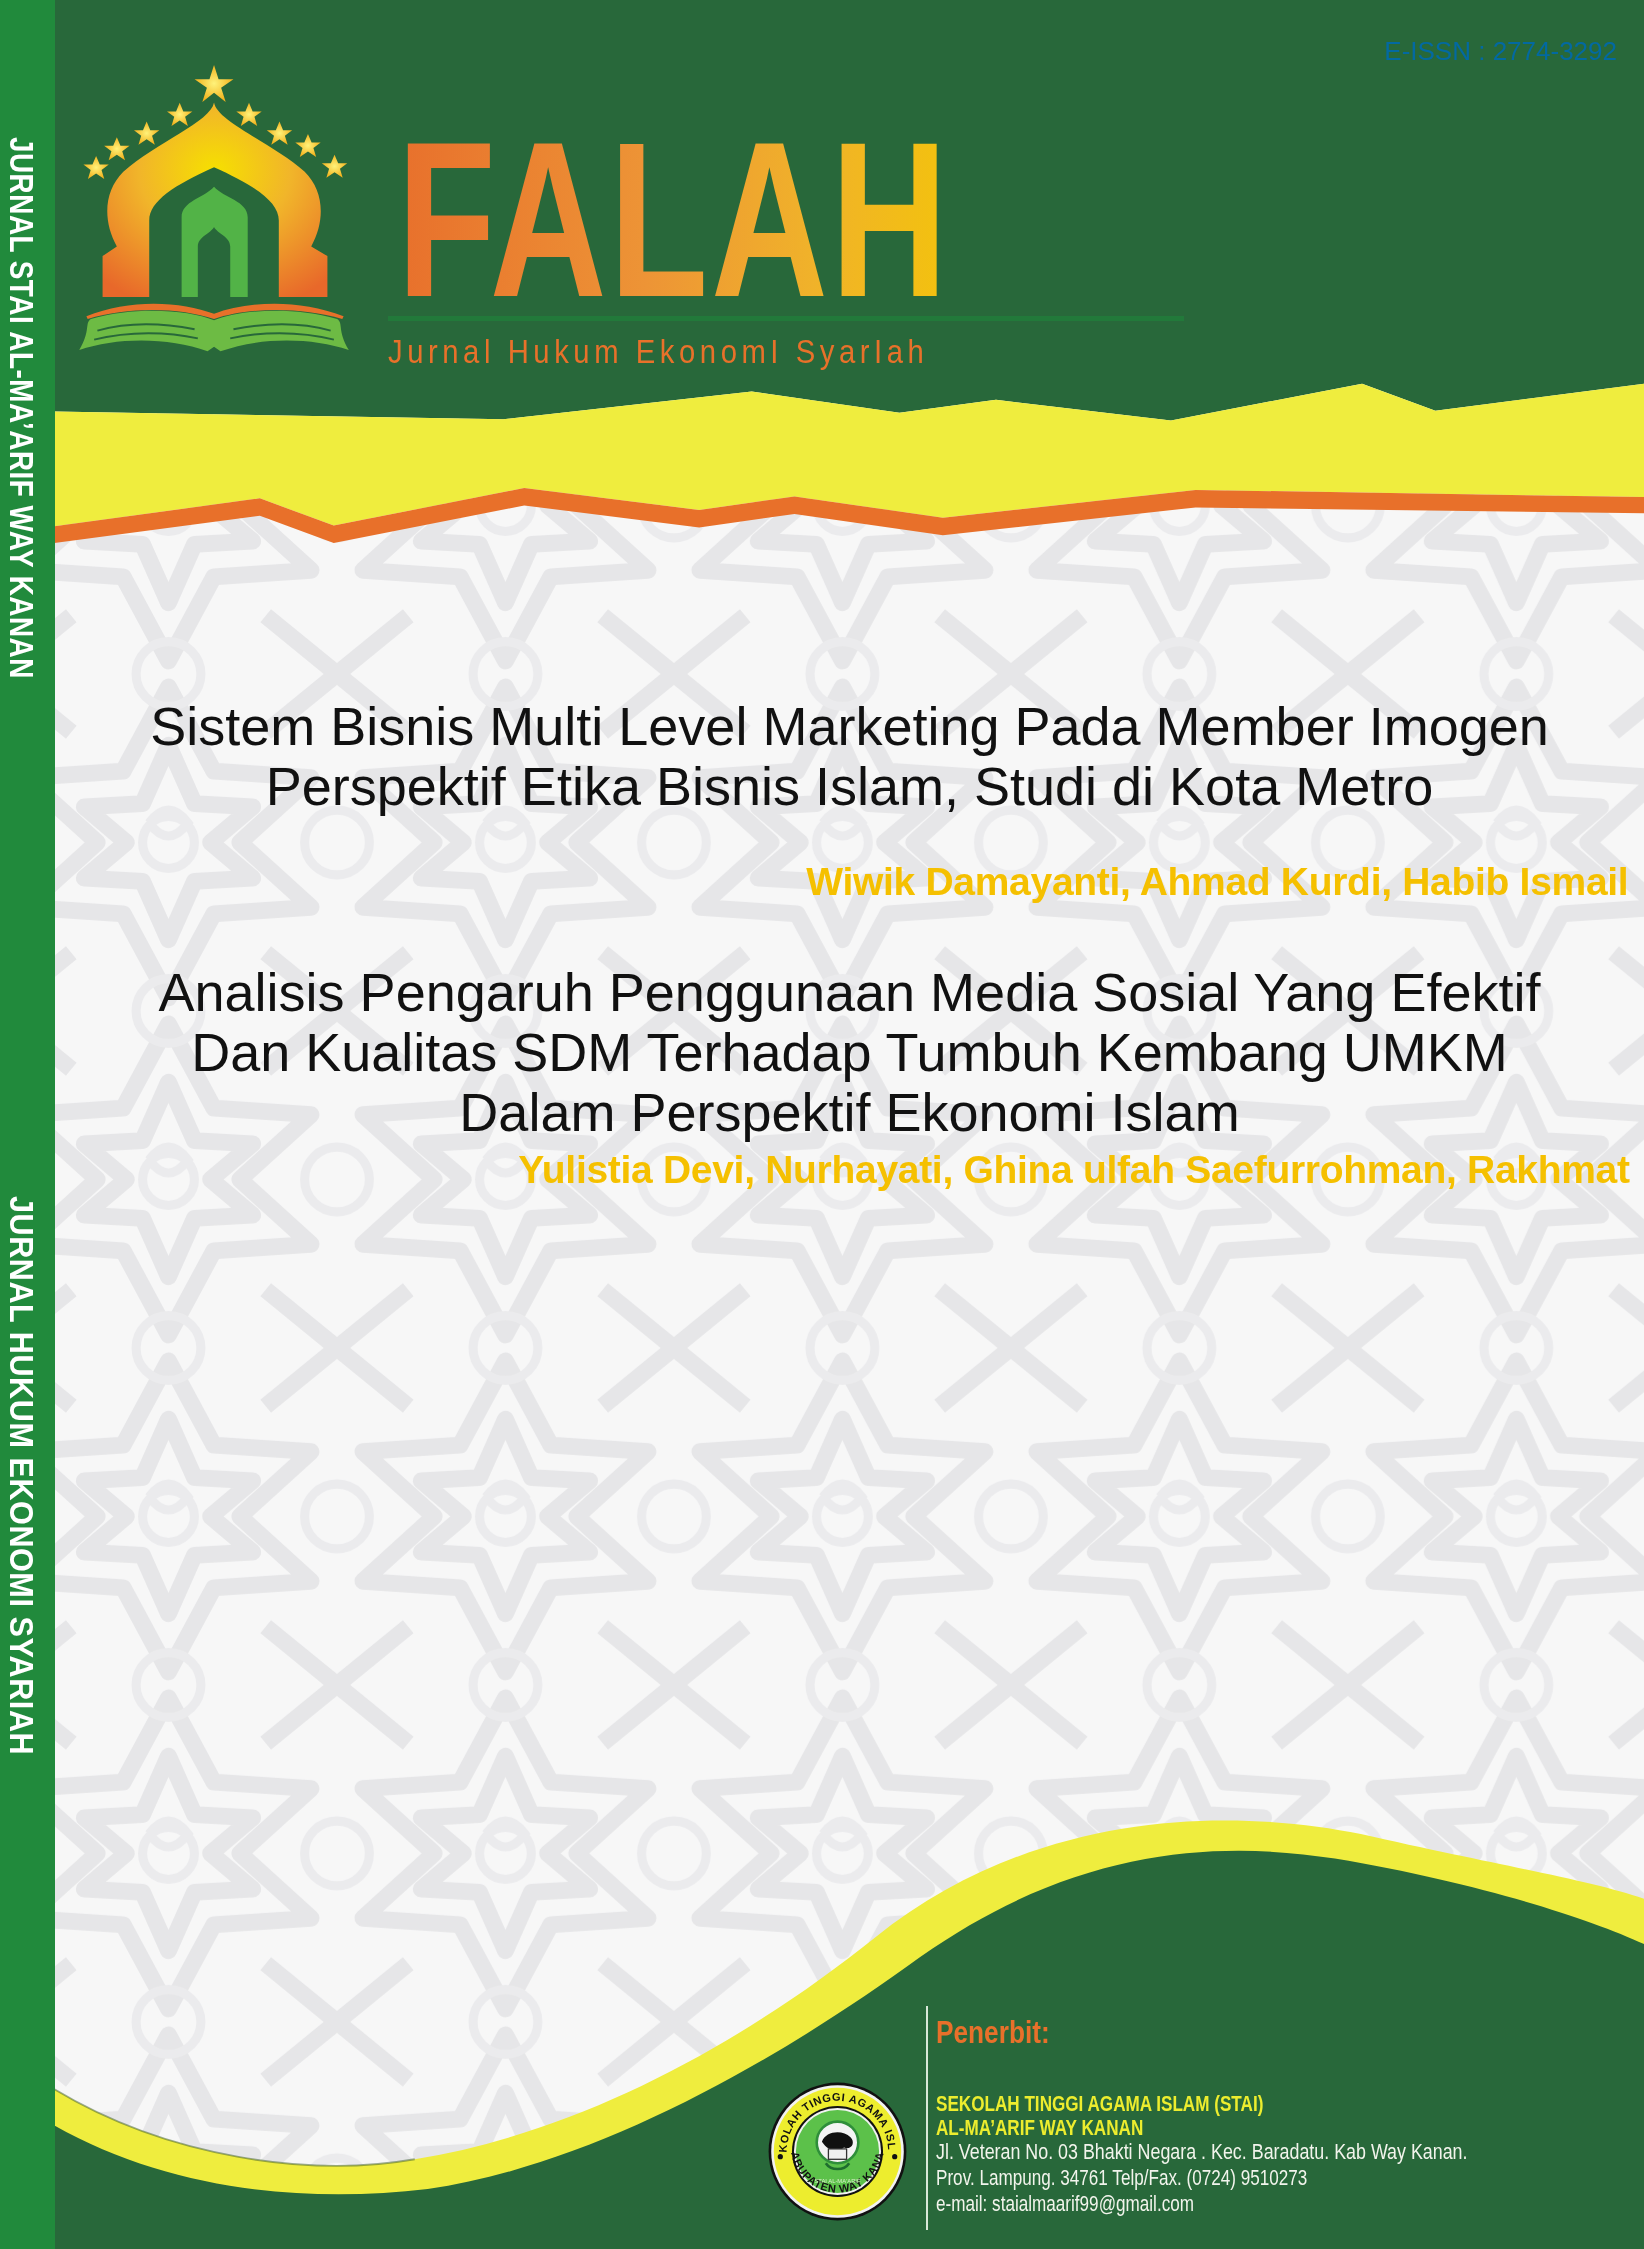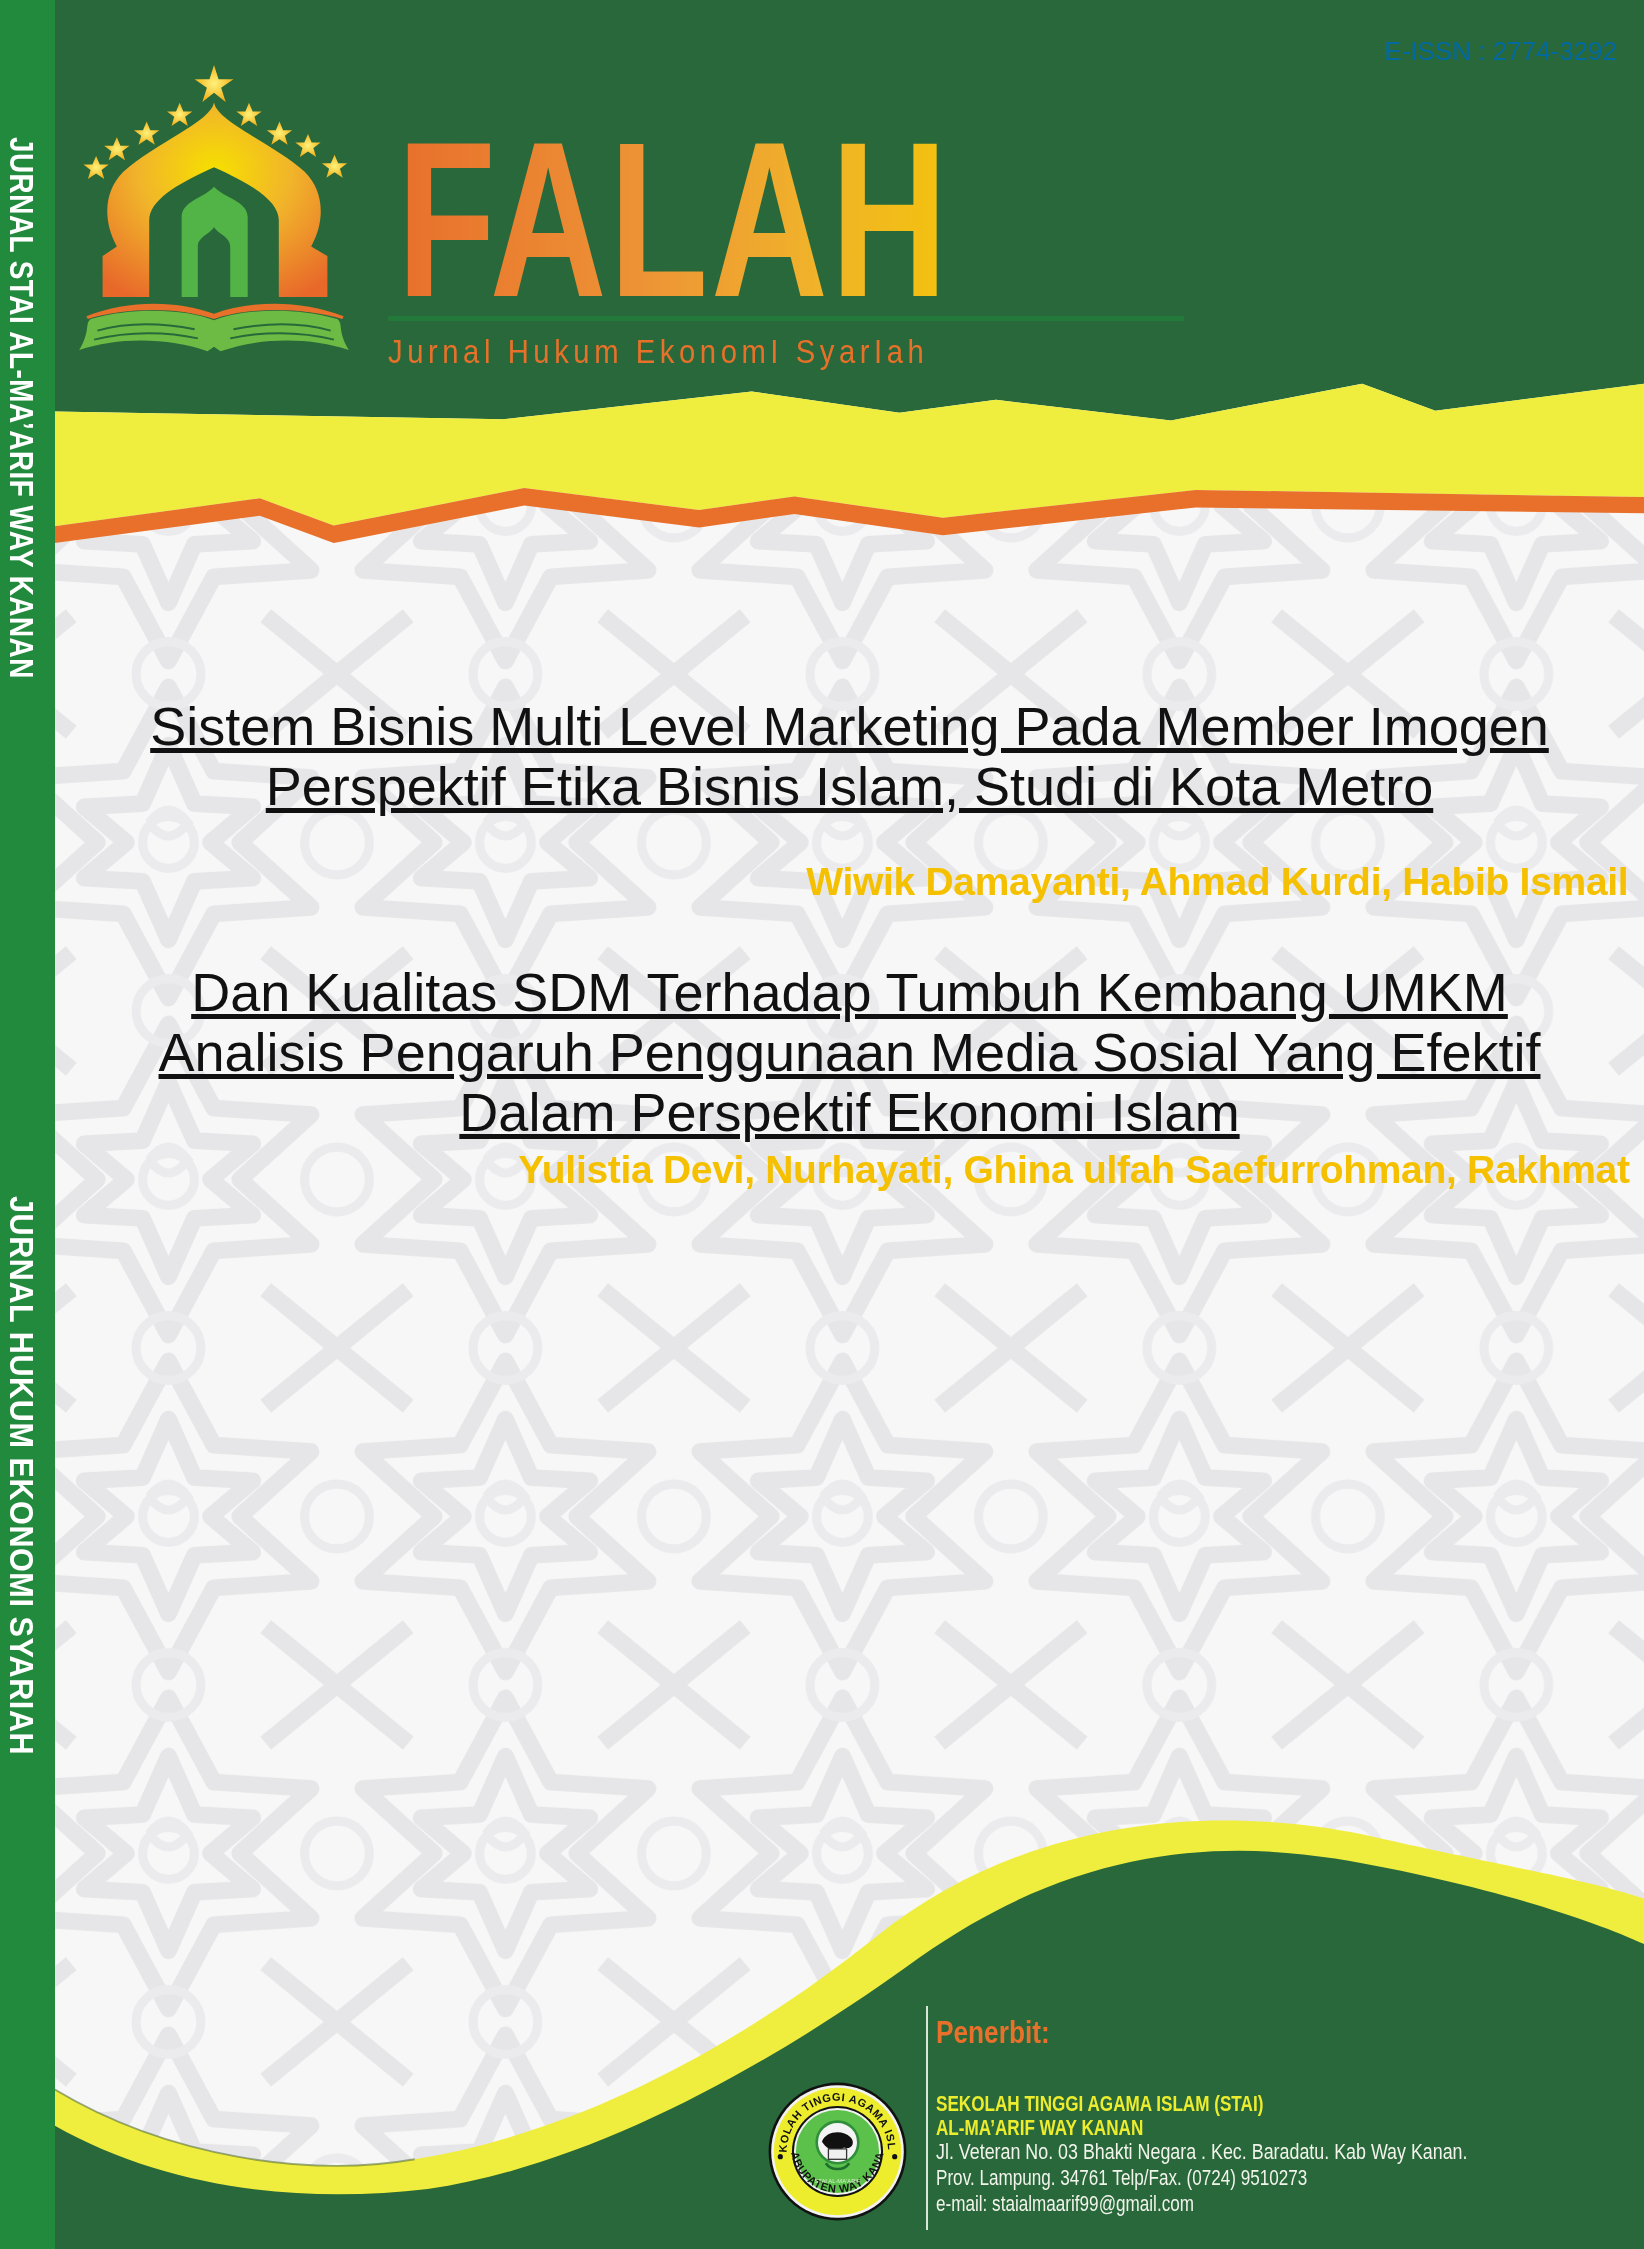--- a/index.html
+++ b/index.html
@@ -37,21 +37,21 @@
   .masthead-subtitle {
     position: absolute; left: 388px; top: 332px; color: #e8712a; font-size: 34px;
     letter-spacing: 5.3px; white-space: nowrap; transform-origin: 0 0; transform: scaleX(0.86);
   }
 
   
   .article-title {
     position: absolute; left: 55px; width: 1589px; text-align: center; color: #111111;
     font-size: 54px; line-height: 60px; white-space: nowrap;
   }
-  .article-title .line { display: block; text-decoration: underline; }
+  .article-title .line { display: block; }
   .authors {
     position: absolute; left: 55px; width: 1589px; text-align: right; color: #f5c000;
     font-weight: bold; font-size: 39px; white-space: nowrap; letter-spacing: -0.3px;
   }
   #article-1-title { top: 696px; }
   #article-1-authors { top: 860px; transform: translateX(-15.6px); }
   #article-2-title { top: 962px; }
   #article-2-authors { top: 1148px; transform: translateX(-14.3px); }
   #article-3-title { top: 1300px; }
   #article-3-title .line-0 { transform: translateX(-9px); }
@@ -187,22 +187,22 @@
   <div class="masthead-rule"></div>
   <div class="masthead-subtitle">Jurnal Hukum EkonomI SyarIah</div>
 
   <div id="article-1-title" class="article-title">
     <span class="line">Sistem Bisnis Multi Level Marketing Pada Member Imogen</span>
     <span class="line">Perspektif Etika Bisnis Islam, Studi di Kota Metro</span>
   </div>
   <div id="article-1-authors" class="authors">Wiwik Damayanti, Ahmad Kurdi, Habib Ismail</div>
 
   <div id="article-2-title" class="article-title">
+    <span class="line">Analisis Pengaruh Penggunaan Media Sosial Yang Efektif</span>
     <span class="line">Dan Kualitas SDM Terhadap Tumbuh Kembang UMKM</span>
-    <span class="line">Analisis Pengaruh Penggunaan Media Sosial Yang Efektif</span>
     <span class="line">Dalam Perspektif Ekonomi Islam</span>
   </div>
   <div id="article-2-authors" class="authors">Yulistia Devi, Nurhayati, Ghina ulfah Saefurrohman, Rakhmat</div>
 
   <div id="article-3-title" class="article-title">
   </div>
 
   <div class="pub-label">Penerbit:</div>
   <div class="pub-divider"></div>
 

